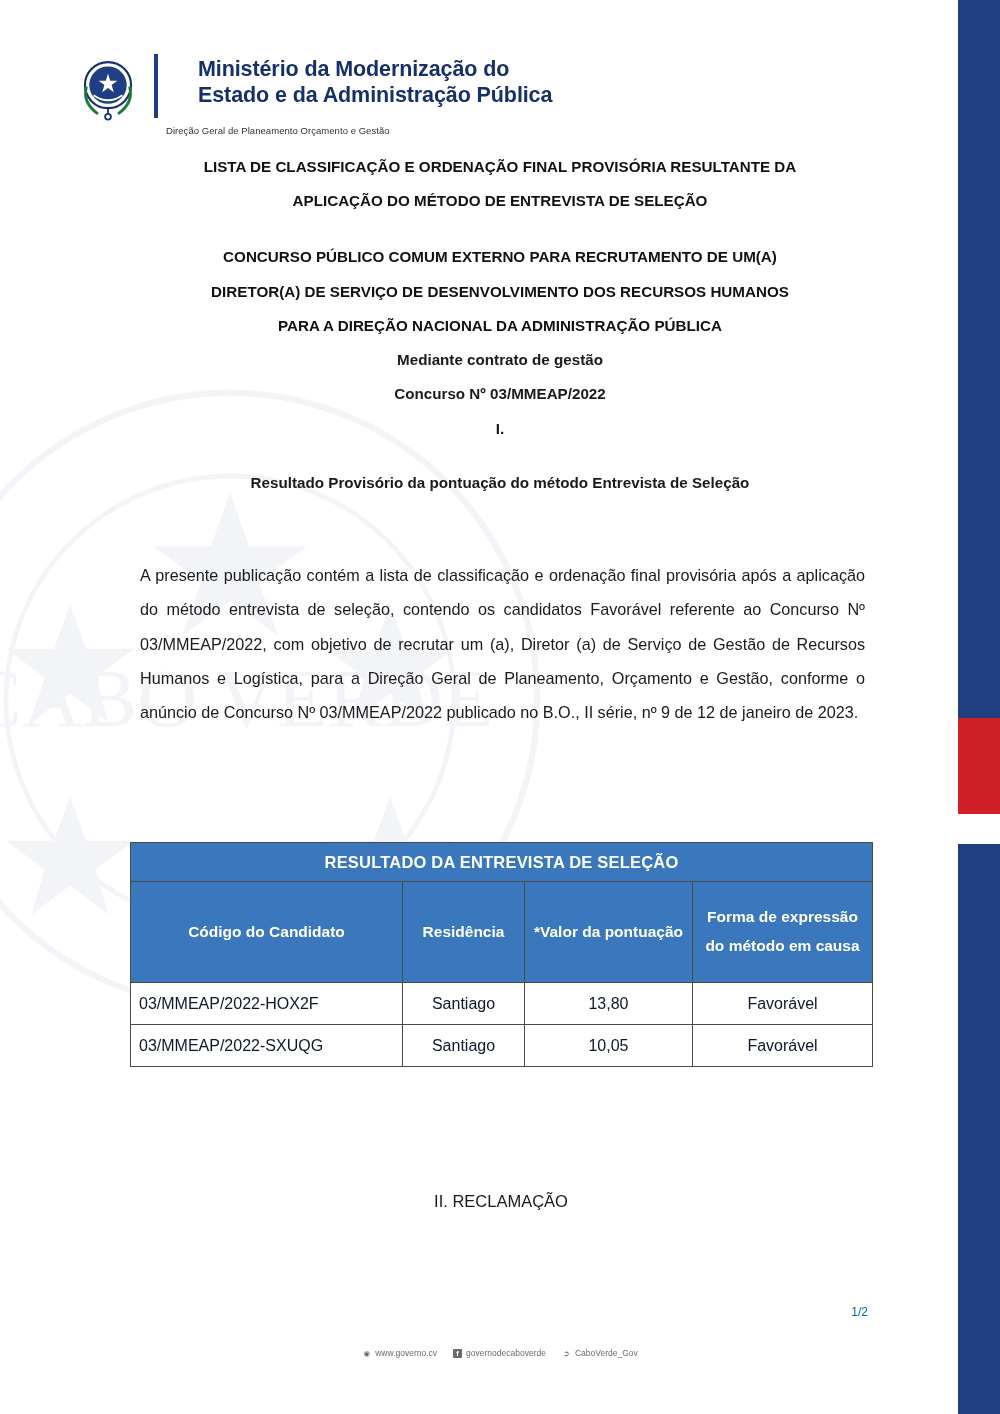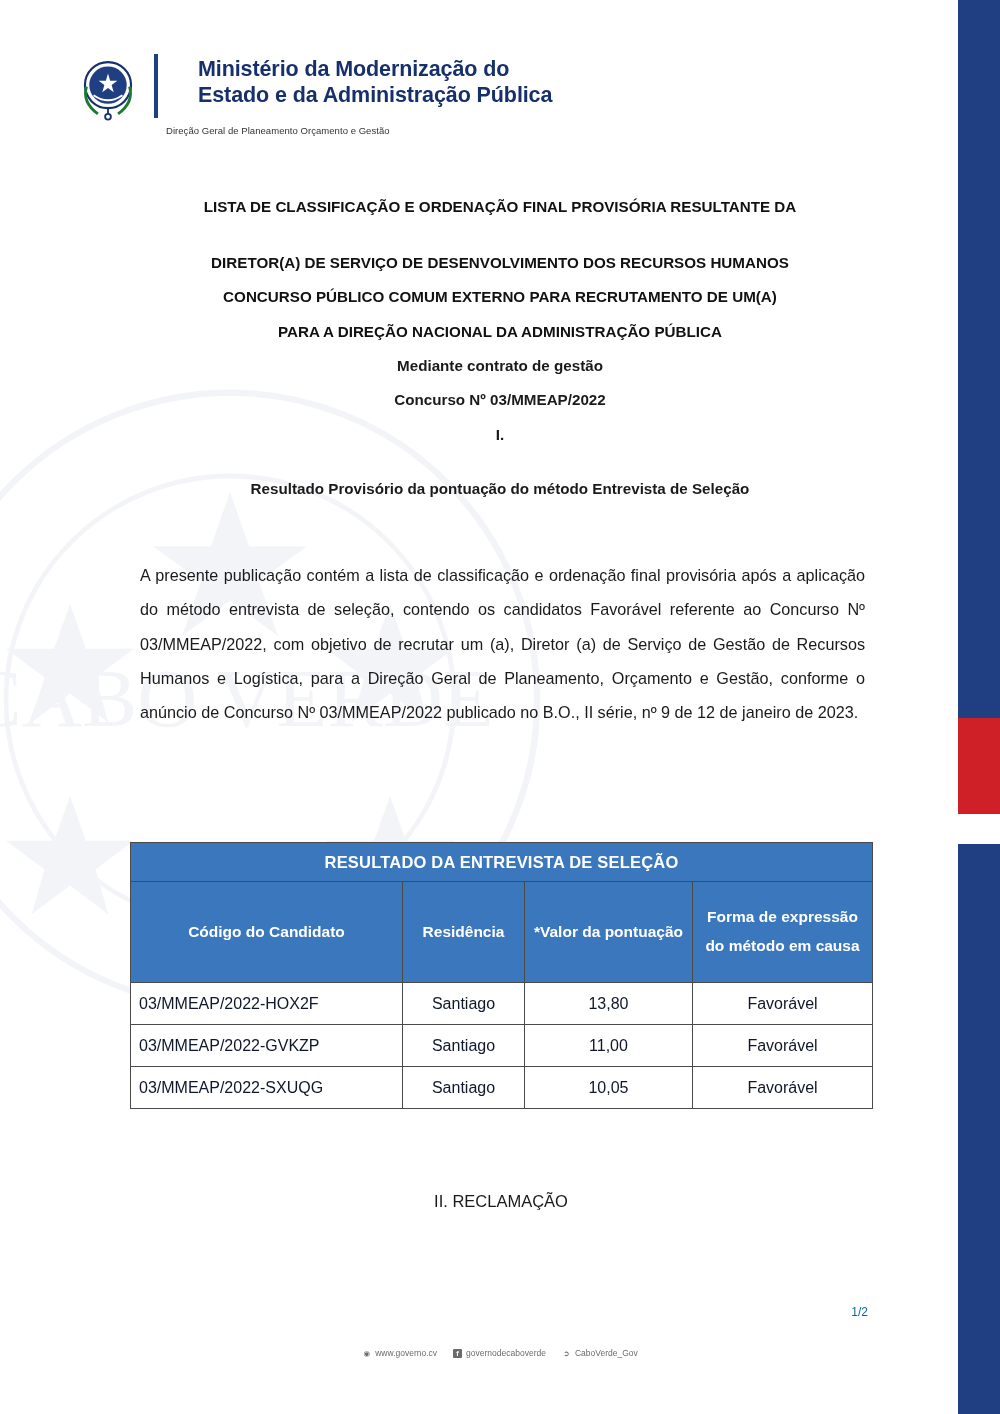--- a/index.html
+++ b/index.html
@@ -78,21 +78,20 @@
     letter-spacing: 0.05px;
   }
 
   
   .title-block {
     position: absolute;
     left: 130px;
     top: 150px;
     width: 740px;
     text-align: center;
-    margin-top: 40px;
   }
   .t-line {
     font-size: 15.2px;
     font-weight: bold;
     line-height: 2.25;
     color: #111;
   }
   .t-gap { height: 22px; }
   .t-small {
     font-size: 15.2px;
@@ -260,23 +259,24 @@
   <div class="logo-bar"></div>
   <div class="logo-text-block">
     <div class="logo-line1">Ministério da Modernização do</div>
     <div class="logo-line2">Estado e da Administração Pública</div>
     <div class="logo-sub">Direção Geral de Planeamento Orçamento e Gestão</div>
   </div>
 </div>
 
 <div class="title-block">
   <div class="t-line">LISTA DE CLASSIFICAÇÃO E ORDENAÇÃO FINAL PROVISÓRIA RESULTANTE DA</div>
+  <div class="t-line">APLICAÇÃO DO MÉTODO DE ENTREVISTA DE SELEÇÃO</div>
   <div class="t-gap"></div>
+  <div class="t-line">CONCURSO PÚBLICO COMUM EXTERNO PARA RECRUTAMENTO DE UM(A)</div>
   <div class="t-line">DIRETOR(A) DE SERVIÇO DE DESENVOLVIMENTO DOS RECURSOS HUMANOS</div>
-  <div class="t-line">CONCURSO PÚBLICO COMUM EXTERNO PARA RECRUTAMENTO DE UM(A)</div>
   <div class="t-line">PARA A DIREÇÃO NACIONAL DA ADMINISTRAÇÃO PÚBLICA</div>
   <div class="t-small">Mediante contrato de gestão</div>
   <div class="t-small">Concurso Nº 03/MMEAP/2022</div>
   <div class="t-roman">I.</div>
   <div class="t-sub">Resultado Provisório da pontuação do método Entrevista de Seleção</div>
 </div>
 
 <div class="para">A presente publicação contém a lista de classificação e ordenação final provisória após a aplicação do método entrevista de seleção, contendo os candidatos Favorável referente ao Concurso Nº 03/MMEAP/2022, com objetivo de recrutar   um (a), Diretor (a) de Serviço de Gestão de Recursos Humanos e Logística, para a Direção Geral de Planeamento, Orçamento e Gestão, conforme o anúncio de Concurso Nº 03/MMEAP/2022 publicado no B.O., II série, nº 9 de 12 de janeiro de 2023.</div>
 
 <div class="table-wrap">
@@ -297,26 +297,20 @@
         <th>*Valor da pontuação</th>
         <th>Forma de expressão do método em causa</th>
       </tr>
       <tr class="tbl-body">
         <td class="c-code">03/MMEAP/2022-HOX2F</td>
         <td class="c-mid">Santiago</td>
         <td class="c-mid">13,80</td>
         <td class="c-mid">Favorável</td>
       </tr>
       <tr class="tbl-body">
-        <td class="c-code">03/MMEAP/2022-GVKZP</td>
-        <td class="c-mid">Santiago</td>
-        <td class="c-mid">11,00</td>
-        <td class="c-mid">Favorável</td>
-      </tr>
-      <tr class="tbl-body">
         <td class="c-code">03/MMEAP/2022-SXUQG</td>
         <td class="c-mid">Santiago</td>
         <td class="c-mid">10,05</td>
         <td class="c-mid">Favorável</td>
       </tr>
     </tbody>
   </table>
 </div>
 
 <div class="section-two">II. RECLAMAÇÃO</div>

